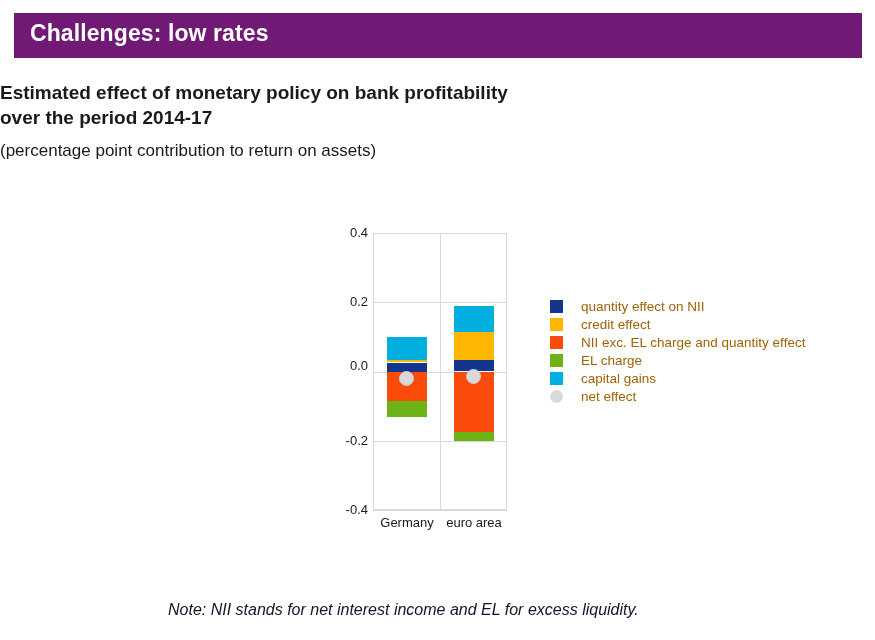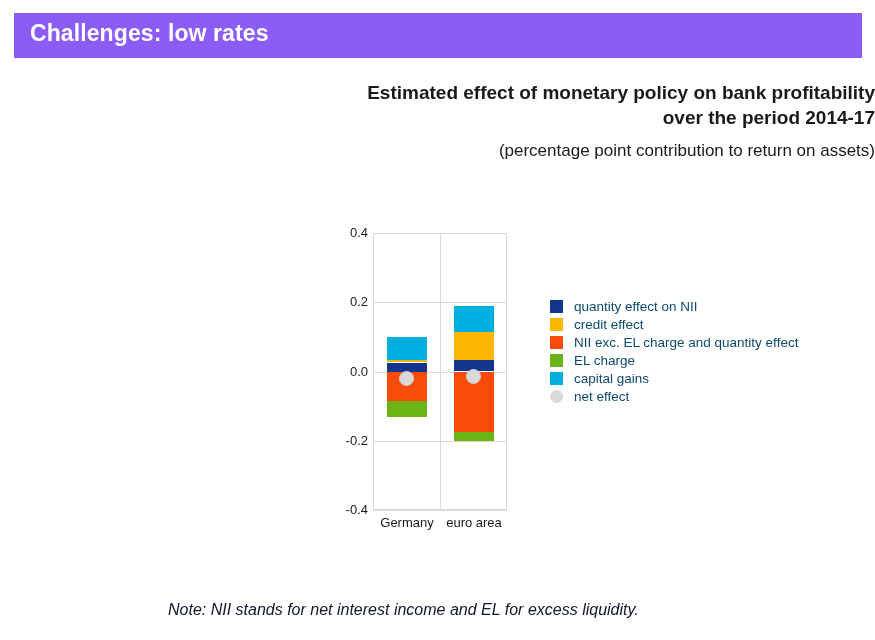--- a/index.html
+++ b/index.html
@@ -15,40 +15,40 @@
     overflow: hidden;
   }
 
   
   #header-banner {
     position: absolute;
     left: 14px;
     top: 13px;
     width: 848px;
     height: 45px;
-    background: #8b5cf6;
+    background: #701a75;
   }
   #header-title {
     position: absolute;
     left: 16px;
     top: 7px;
     font-size: 23px;
     font-weight: bold;
     color: #ffffff;
     letter-spacing: 0.1px;
     white-space: nowrap;
   }
 
   
   #chart-title-block {
     position: absolute;
     left: 0;
     top: 80px;
     width: 875px;
-    text-align: right;
+    text-align: left;
   }
   .chart-title-line {
     font-size: 19px;
     font-weight: bold;
     color: #1a1a1a;
     line-height: 25px;
   }
   #chart-subtitle {
     font-size: 17px;
     font-weight: normal;
@@ -141,22 +141,23 @@
     width: 13px;
     height: 13px;
     margin-right: 11px;
     flex: 0 0 13px;
   }
   .legend-swatch.dot {
     border-radius: 50%;
   }
   .legend-label {
     font-size: 13.5px;
-    color: #0c4a6e;
-    white-space: nowrap;
+    color: #a16207;
+    white-space: nowrap;
+    margin-left: 7px;
   }
 
   
   #footnotes {
     position: absolute;
     left: 168px;
     top: 600px;
     font-size: 16px;
     color: #0f172a;
     line-height: 19px;
@@ -182,21 +183,21 @@
       <div class="gridline" style="left: 73px; width: 134px; top: 8px;"></div>
       <div class="gridline" style="left: 73px; width: 134px; top: 77px;"></div>
       <div class="gridline" style="left: 73px; width: 134px; top: 147px;"></div>
       <div class="gridline" style="left: 73px; width: 134px; top: 216px;"></div>
       <div class="gridline" style="left: 73px; width: 134px; top: 285px;"></div>
       <div class="vdivider" style="left: 140px; top: 8px; height: 277px;"></div>
     </div>
   <div id="ytick-layer">
       <div class="ytick-label" style="top: 8px;">0.4</div>
       <div class="ytick-label" style="top: 77px; margin-left: 32px;">0.2</div>
-      <div class="ytick-label" style="top: 147px;">0.0</div>
+      <div class="ytick-label" style="top: 141px;">0.0</div>
       <div class="ytick-label" style="top: 216px;">-0.2</div>
       <div class="ytick-label" style="top: 285px;">-0.4</div>
     </div>
   <div id="bars-layer">
       <div class="bar-group" style="left: 0px; top: 0px; width: 134px;">
         <div class="bar-seg" style="left: 87px; top: 138px; width: 40px; height: 9px; background: rgb(19, 54, 140);"></div>
         <div class="bar-seg" style="left: 87px; top: 134px; width: 40px; height: 3px; background: rgb(255, 182, 0);"></div>
         <div class="bar-seg" style="left: 87px; top: 147px; width: 40px; height: 29px; background: rgb(250, 75, 10);"></div>
         <div class="bar-seg" style="left: 87px; top: 176px; width: 40px; height: 16px; background: rgb(108, 179, 21);"></div>
         <div class="bar-seg" style="left: 87px; top: 112px; width: 40px; height: 23px; background: rgb(0, 174, 224);"></div>

